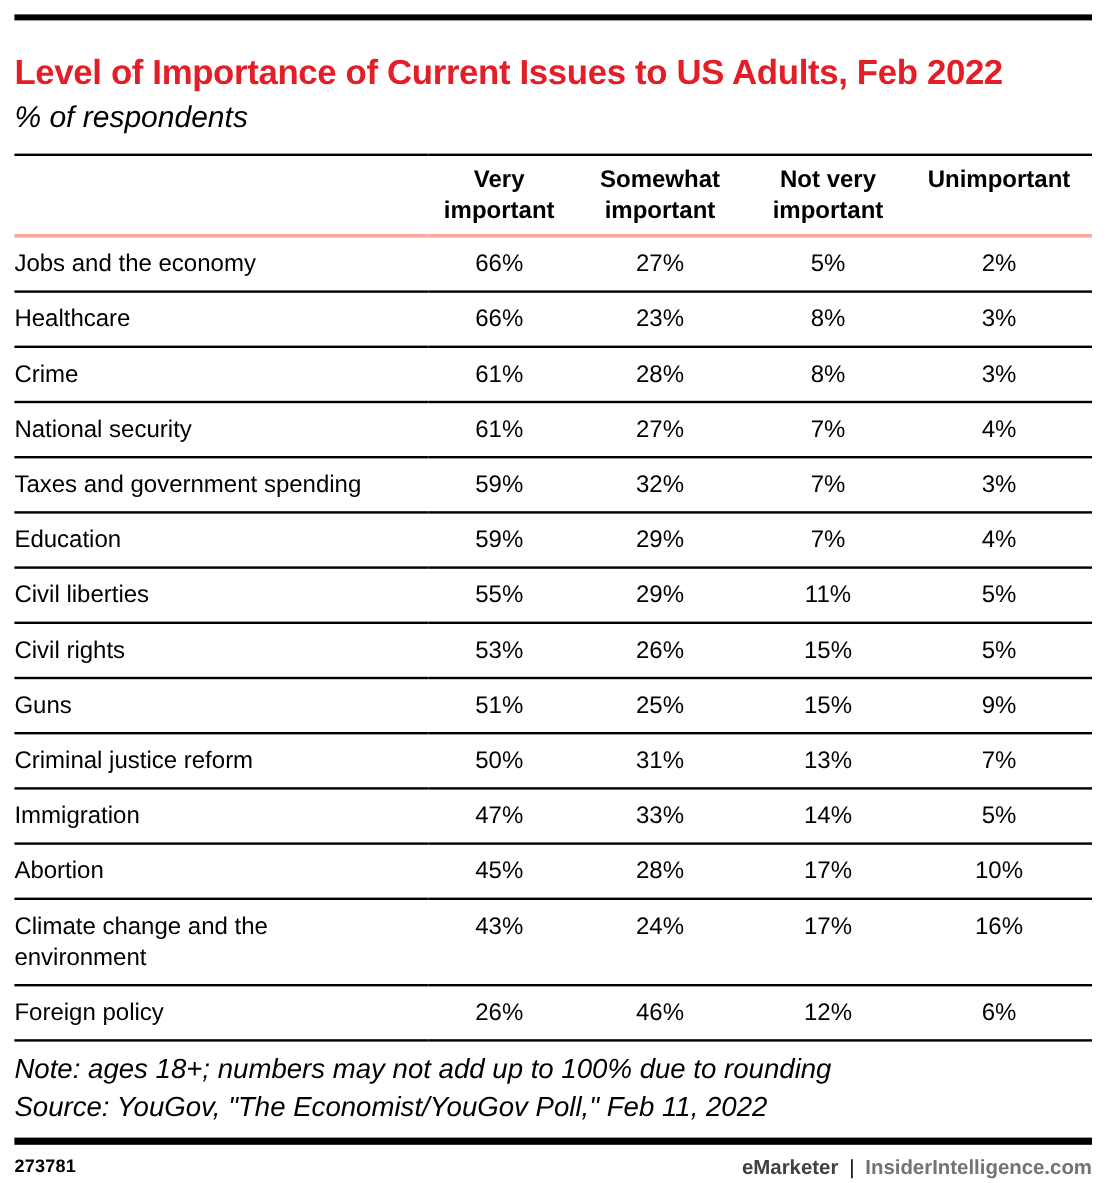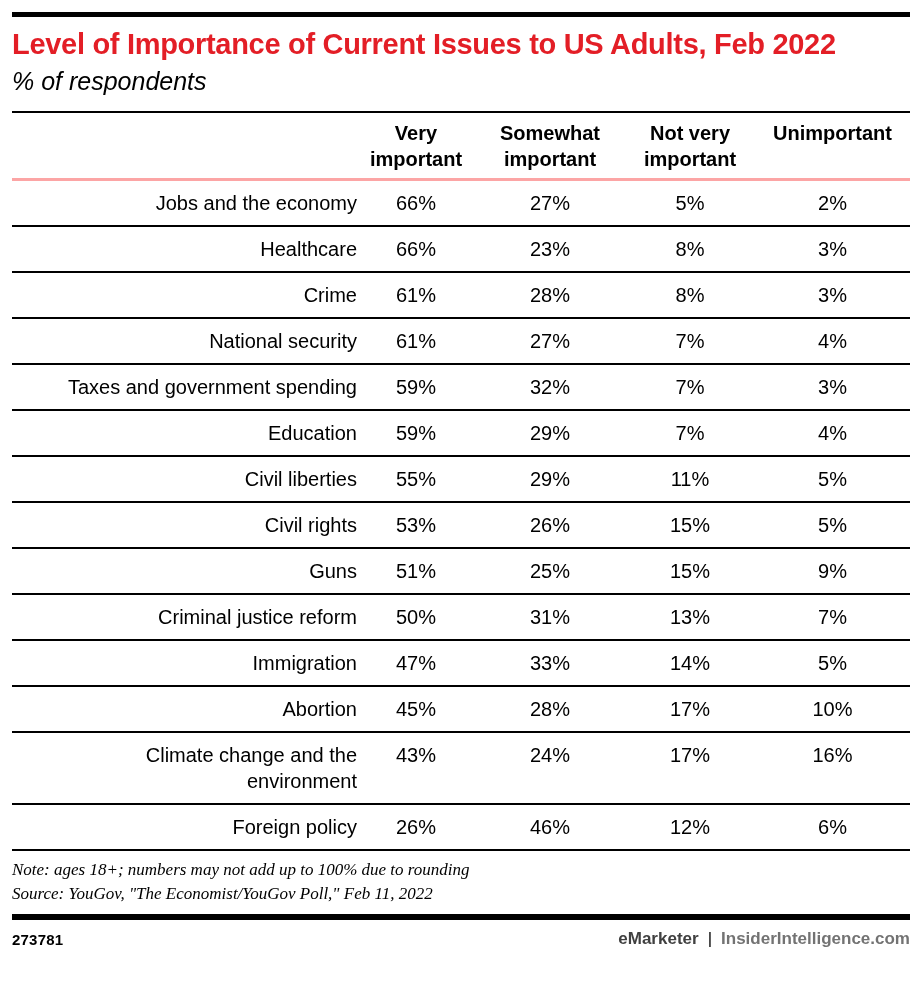--- a/index.html
+++ b/index.html
@@ -19,21 +19,21 @@
     height: 5px;
     background: #000000;
   }
 
   .title {
     color: #e31e26;
     font-size: 29px;
     font-weight: 700;
     line-height: 1.32;
     letter-spacing: -0.3px;
-    margin: 8px 0 3px 0;
+    margin: 25px 0 3px 0;
   }
   .subtitle {
     font-style: italic;
     font-size: 25px;
     line-height: 1.2;
     margin: 2px 0 15px 0;
   }
 
   table.issues-table {
     width: 898px;
@@ -58,30 +58,29 @@
   }
   thead th.label-col { text-align: left; }
 
   tbody tr { border-bottom: 2px solid #000000; }
   tbody td {
     font-size: 20px;
     line-height: 1.3;
     padding: 9px 0;
     vertical-align: top;
   }
-  td.row-label { text-align: right; }
+  td.row-label { text-align: left; }
   td.row-label span { display: inline-block; max-width: 300px; }
   td.cell-value { text-align: center; }
 
   .notes {
     font-style: italic;
-    font-size: 17px;
+    font-size: 23px;
     line-height: 1.38;
     padding: 7px 0 9px 0;
-    font-family: Liberation Serif, serif;
   }
 
   .bottom-bar {
     height: 6px;
     background: #000000;
   }
   .footer {
     display: flex;
     justify-content: space-between;
     align-items: center;

